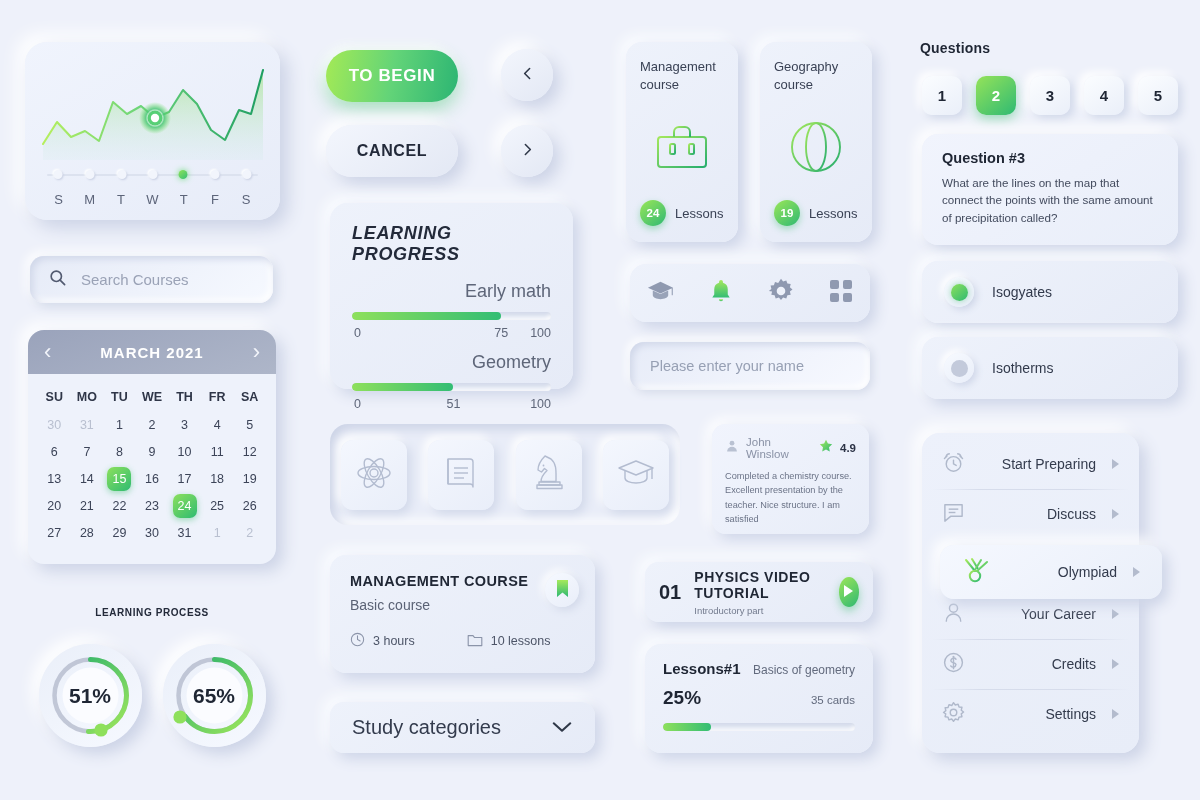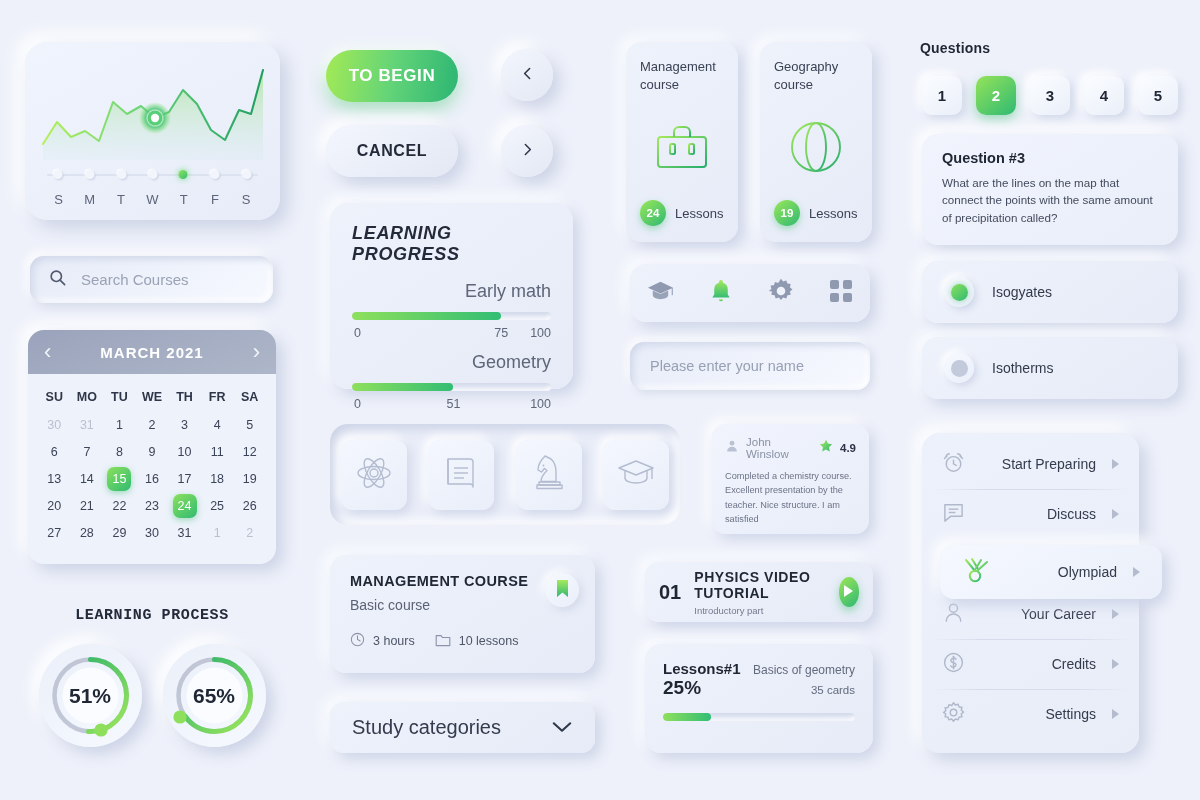--- a/index.html
+++ b/index.html
@@ -84,21 +84,21 @@
   .cal-grid .mute { color: #b9c0d0; }
   .cal-grid .sel {
     color: #fff; border-radius: 7px; width: 24px; margin: 0 auto;
     background: linear-gradient(140deg,#8ce05c,#2fbb72);
     box-shadow: 0 2px 6px rgba(60,190,110,.45);
   }
 
   
   .lp-title {
     position: absolute; left: 28px; top: 607px; width: 248px; text-align: center;
-    font-size: 15px; font-weight: bold; letter-spacing: .6px; color: #232a3a; font-family: Liberation Mono, monospace;
+    font-size: 10px; font-weight: bold; letter-spacing: .6px; color: #232a3a;
   }
   .gauges { position: absolute; left: 28px; top: 644px; width: 248px; display: flex; justify-content: space-around; }
   .gauge { position: relative; width: 103px; height: 103px; border-radius: 50%;
            background: linear-gradient(145deg,#eaeff9,#f6f9ff);
            box-shadow: 7px 7px 15px #ccd3e6, -7px -7px 15px #ffffff;
            display: flex; align-items: center; justify-content: center; }
   .gauge svg { position: absolute; inset: 0; }
   .gauge-val { font-size: 21px; font-weight: bold; color: #1f2634; z-index: 2; }
 
   
@@ -190,21 +190,21 @@
   .tst-rate { font-size: 11.5px; font-weight: bold; color: #2b3245; }
   .tst-body { margin-top: 9px; font-size: 9.2px; line-height: 1.55; color: #6b7387; }
 
   
   .mgmt {
     position: absolute; left: 330px; top: 555px; width: 265px; height: 118px;
     border-radius: 16px; padding: 18px 20px;
   }
   .mgmt h4 { font-size: 14.5px; font-weight: bold; letter-spacing: .4px; color: #1f2634; }
   .mgmt .basic { font-size: 14px; color: #5a6275; margin-top: 8px; }
-  .mgmt-meta { display: flex; gap: 20px; margin-top: 19px; align-items: center; }
+  .mgmt-meta { display: flex; gap: 52px; margin-top: 19px; align-items: center; }
   .meta-item { display: flex; align-items: center; gap: 8px; font-size: 12.5px; color: #4d5568; }
   .bookmark-btn {
     position: absolute; right: 16px; top: 18px; width: 34px; height: 34px; border-radius: 50%;
     background: linear-gradient(145deg,#f6f9ff,#e9eef9);
     box-shadow: 3px 3px 8px #d1d8e9, -3px -3px 8px #ffffff;
     display: flex; align-items: center; justify-content: center;
   }
   .study-cat {
     position: absolute; left: 330px; top: 702px; width: 265px; height: 51px;
     border-radius: 14px; display: flex; align-items: center; justify-content: space-between;
@@ -717,21 +717,21 @@
           </svg>
       </span>
     </span>
   </div>
 
   <div class="lessons-card raised-soft">
     <div class="lc-row">
       <span class="lc-title">Lessons#1</span>
       <span class="lc-sub">Basics of geometry</span>
     </div>
-    <div class="lc-row" style="">
+    <div class="lc-row" style="margin-top:10px">
       <span class="lc-pct">25%</span>
       <span class="lc-cards">35 cards</span>
     </div>
     <div class="bar-track" style="margin-top:14px">
       <div class="bar-fill" style="width:25%"></div>
     </div>
   </div>
 
   <div class="q-title">Questions</div>
   <div class="q-tabs">

